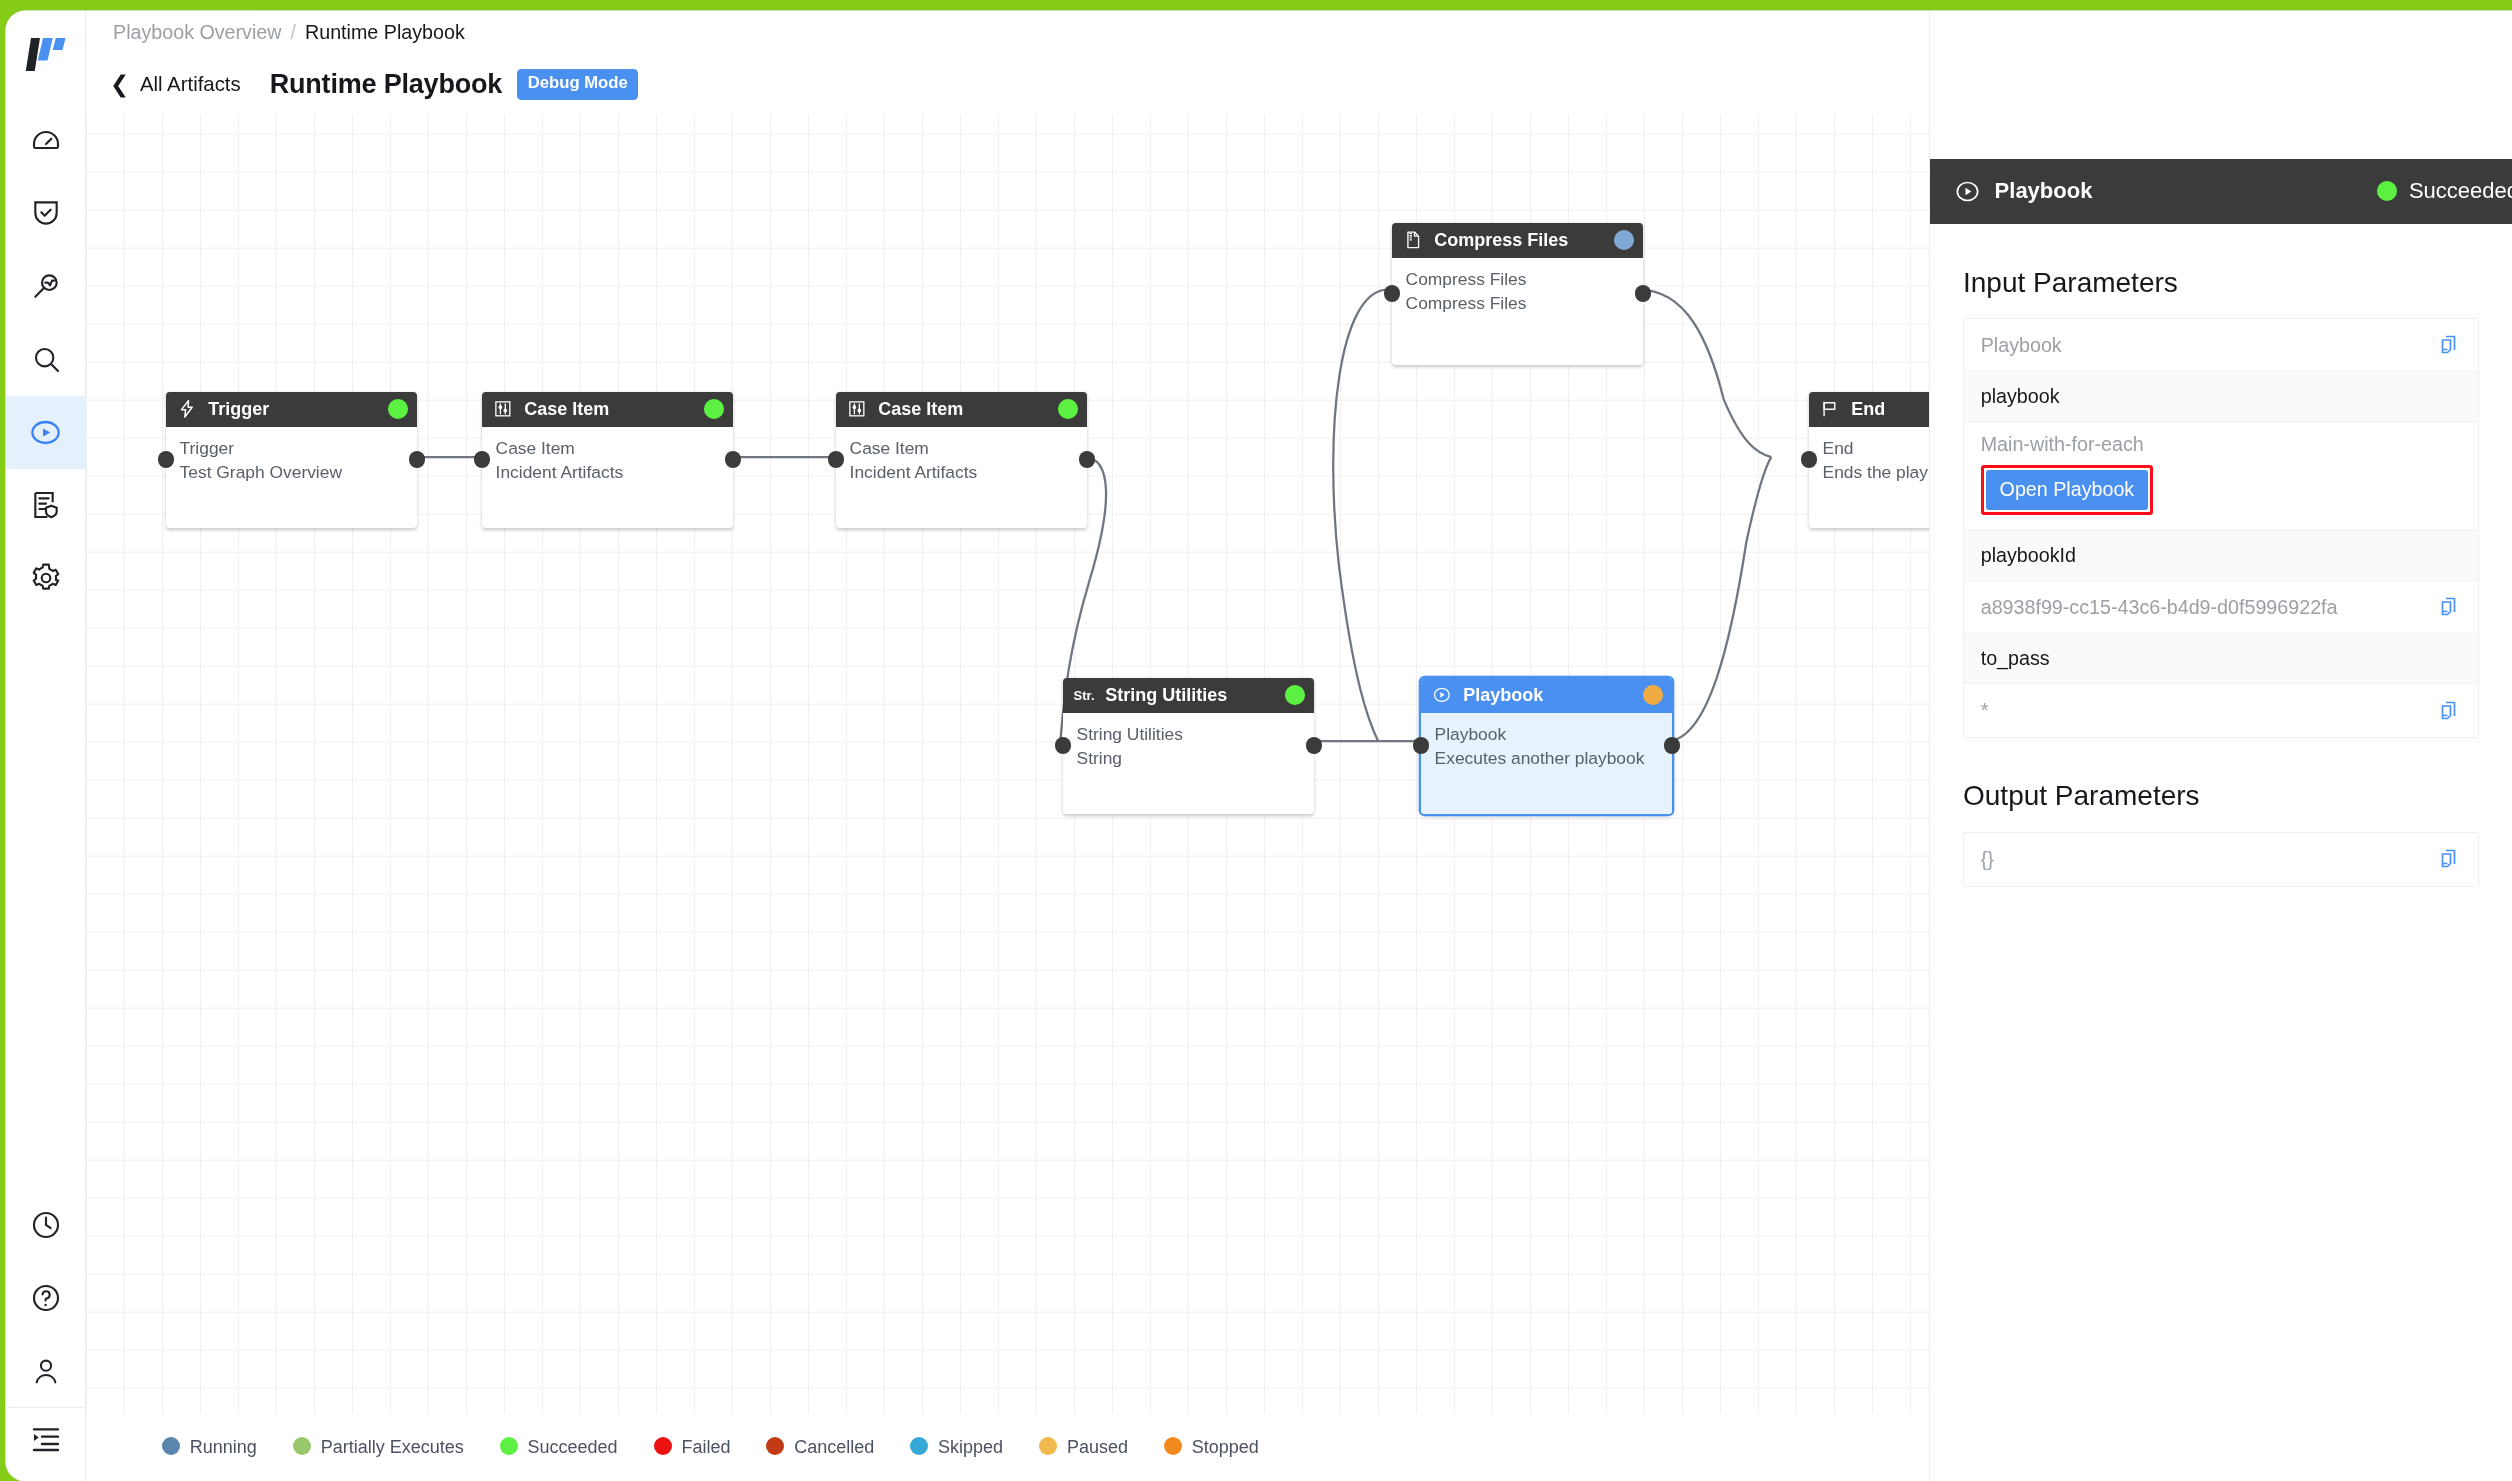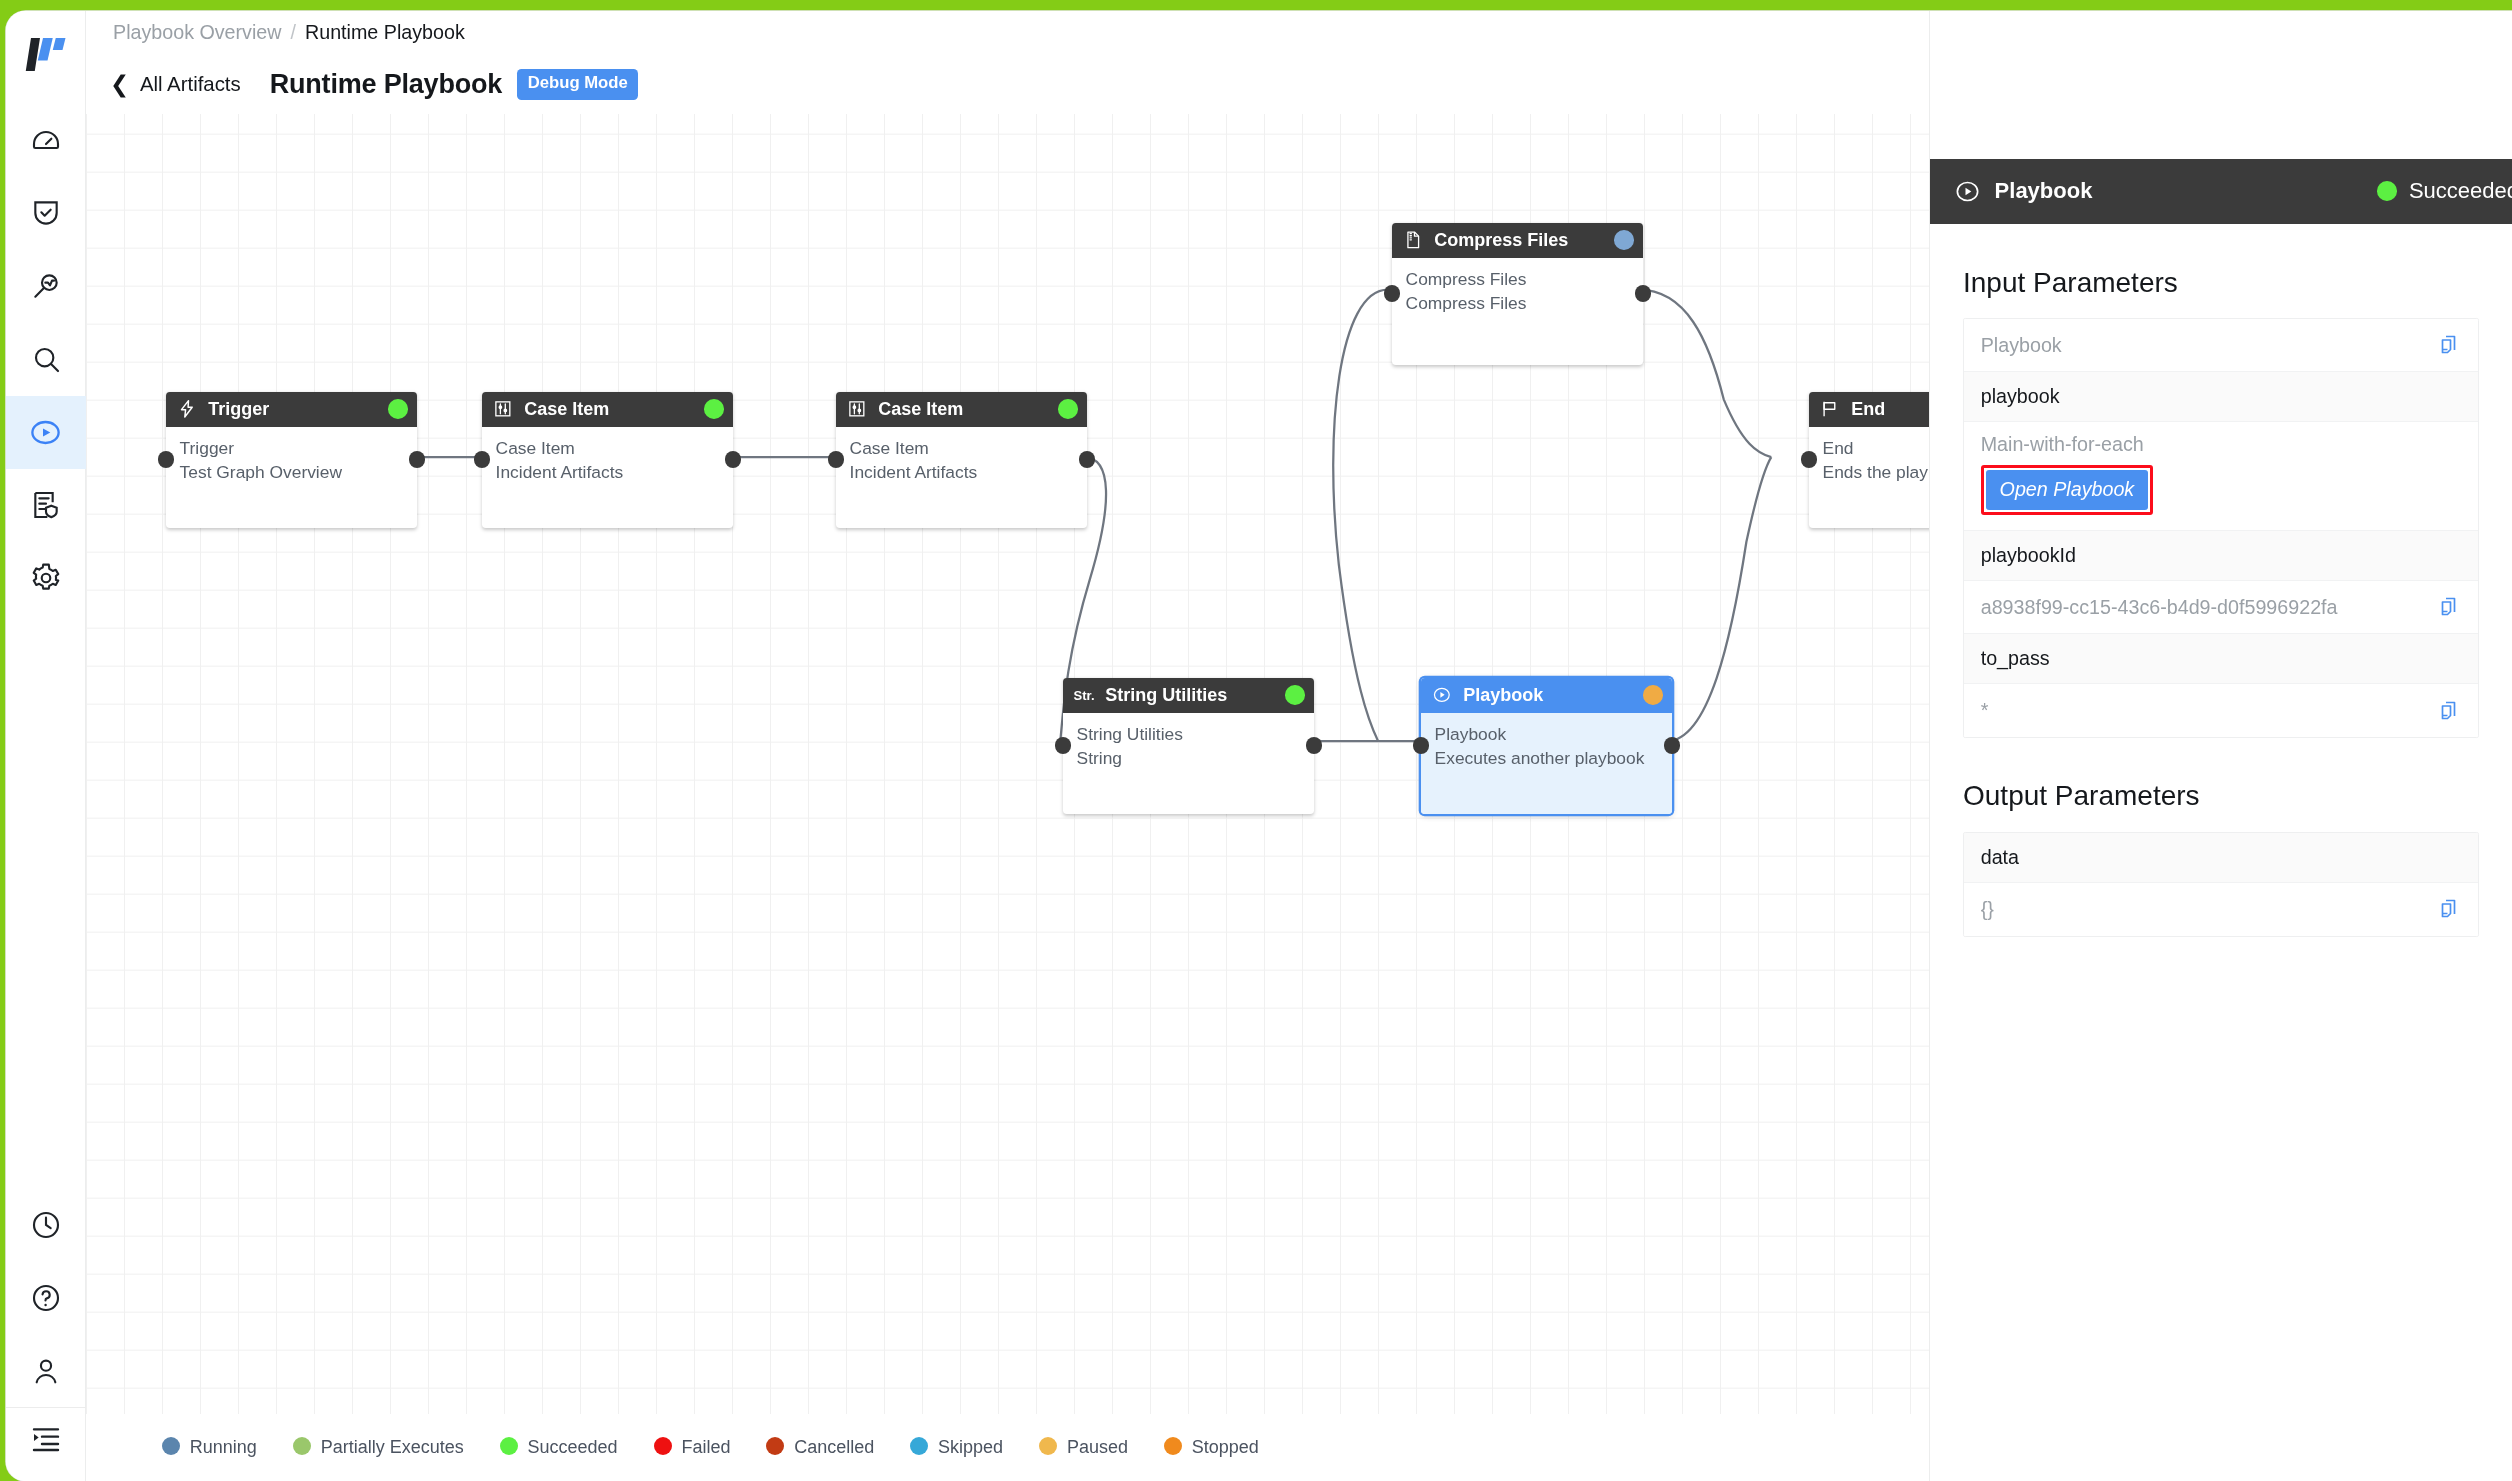--- a/index.html
+++ b/index.html
@@ -194,21 +194,20 @@
     background: #ffffff; padding: 10.6px 16.7px 15px; border-bottom: 0.8px solid #f1f2f3;
   }
   .row-val-btn .sub { font-size: 19.7px; color: #9aa0a6; margin-bottom: 9px; }
   .open-pb-wrap {
     display: inline-block; border: 3.8px solid #fc0d1b; border-radius: 3px; padding: 2.3px;
   }
   .open-pb {
     background: #4a90f0; color: #ffffff; border: none; border-radius: 3px;
     font-size: 19.7px; padding: 7.6px 13.6px 9px; cursor: pointer;
     font-family: "Liberation Sans", sans-serif;
-    font-style: italic;
   }
 </style>
 </head>
 <body>
 
 <div id="app">
 <div class="app-card">
 
   <nav id="rail">
     <div class="rail-logo">
@@ -568,21 +567,20 @@
               <span class="copy-icon"><svg width="24" height="24" viewBox="0 0 24 24" fill="none" stroke="#4a90f0" stroke-width="1.7" stroke-linejoin="round">
                   <path d="M9 3.5h8.5V17"></path>
                   <path d="M5.5 7h8v9.5l-3 3h-5z"></path>
                   <path d="M10.5 16.5h-5"></path>
                 </svg></span>
             </div>
           </div>
 
       <div class="sec-title">Output Parameters</div>
       <div class="param-table" id="output-params">
-            <div class="row-key">data</div>
             <div class="row-val">
               <span class="rv-text">{}</span>
               <span class="copy-icon"><svg width="24" height="24" viewBox="0 0 24 24" fill="none" stroke="#4a90f0" stroke-width="1.7" stroke-linejoin="round">
                   <path d="M9 3.5h8.5V17"></path>
                   <path d="M5.5 7h8v9.5l-3 3h-5z"></path>
                   <path d="M10.5 16.5h-5"></path>
                 </svg></span>
             </div>
           </div>
     </div>

